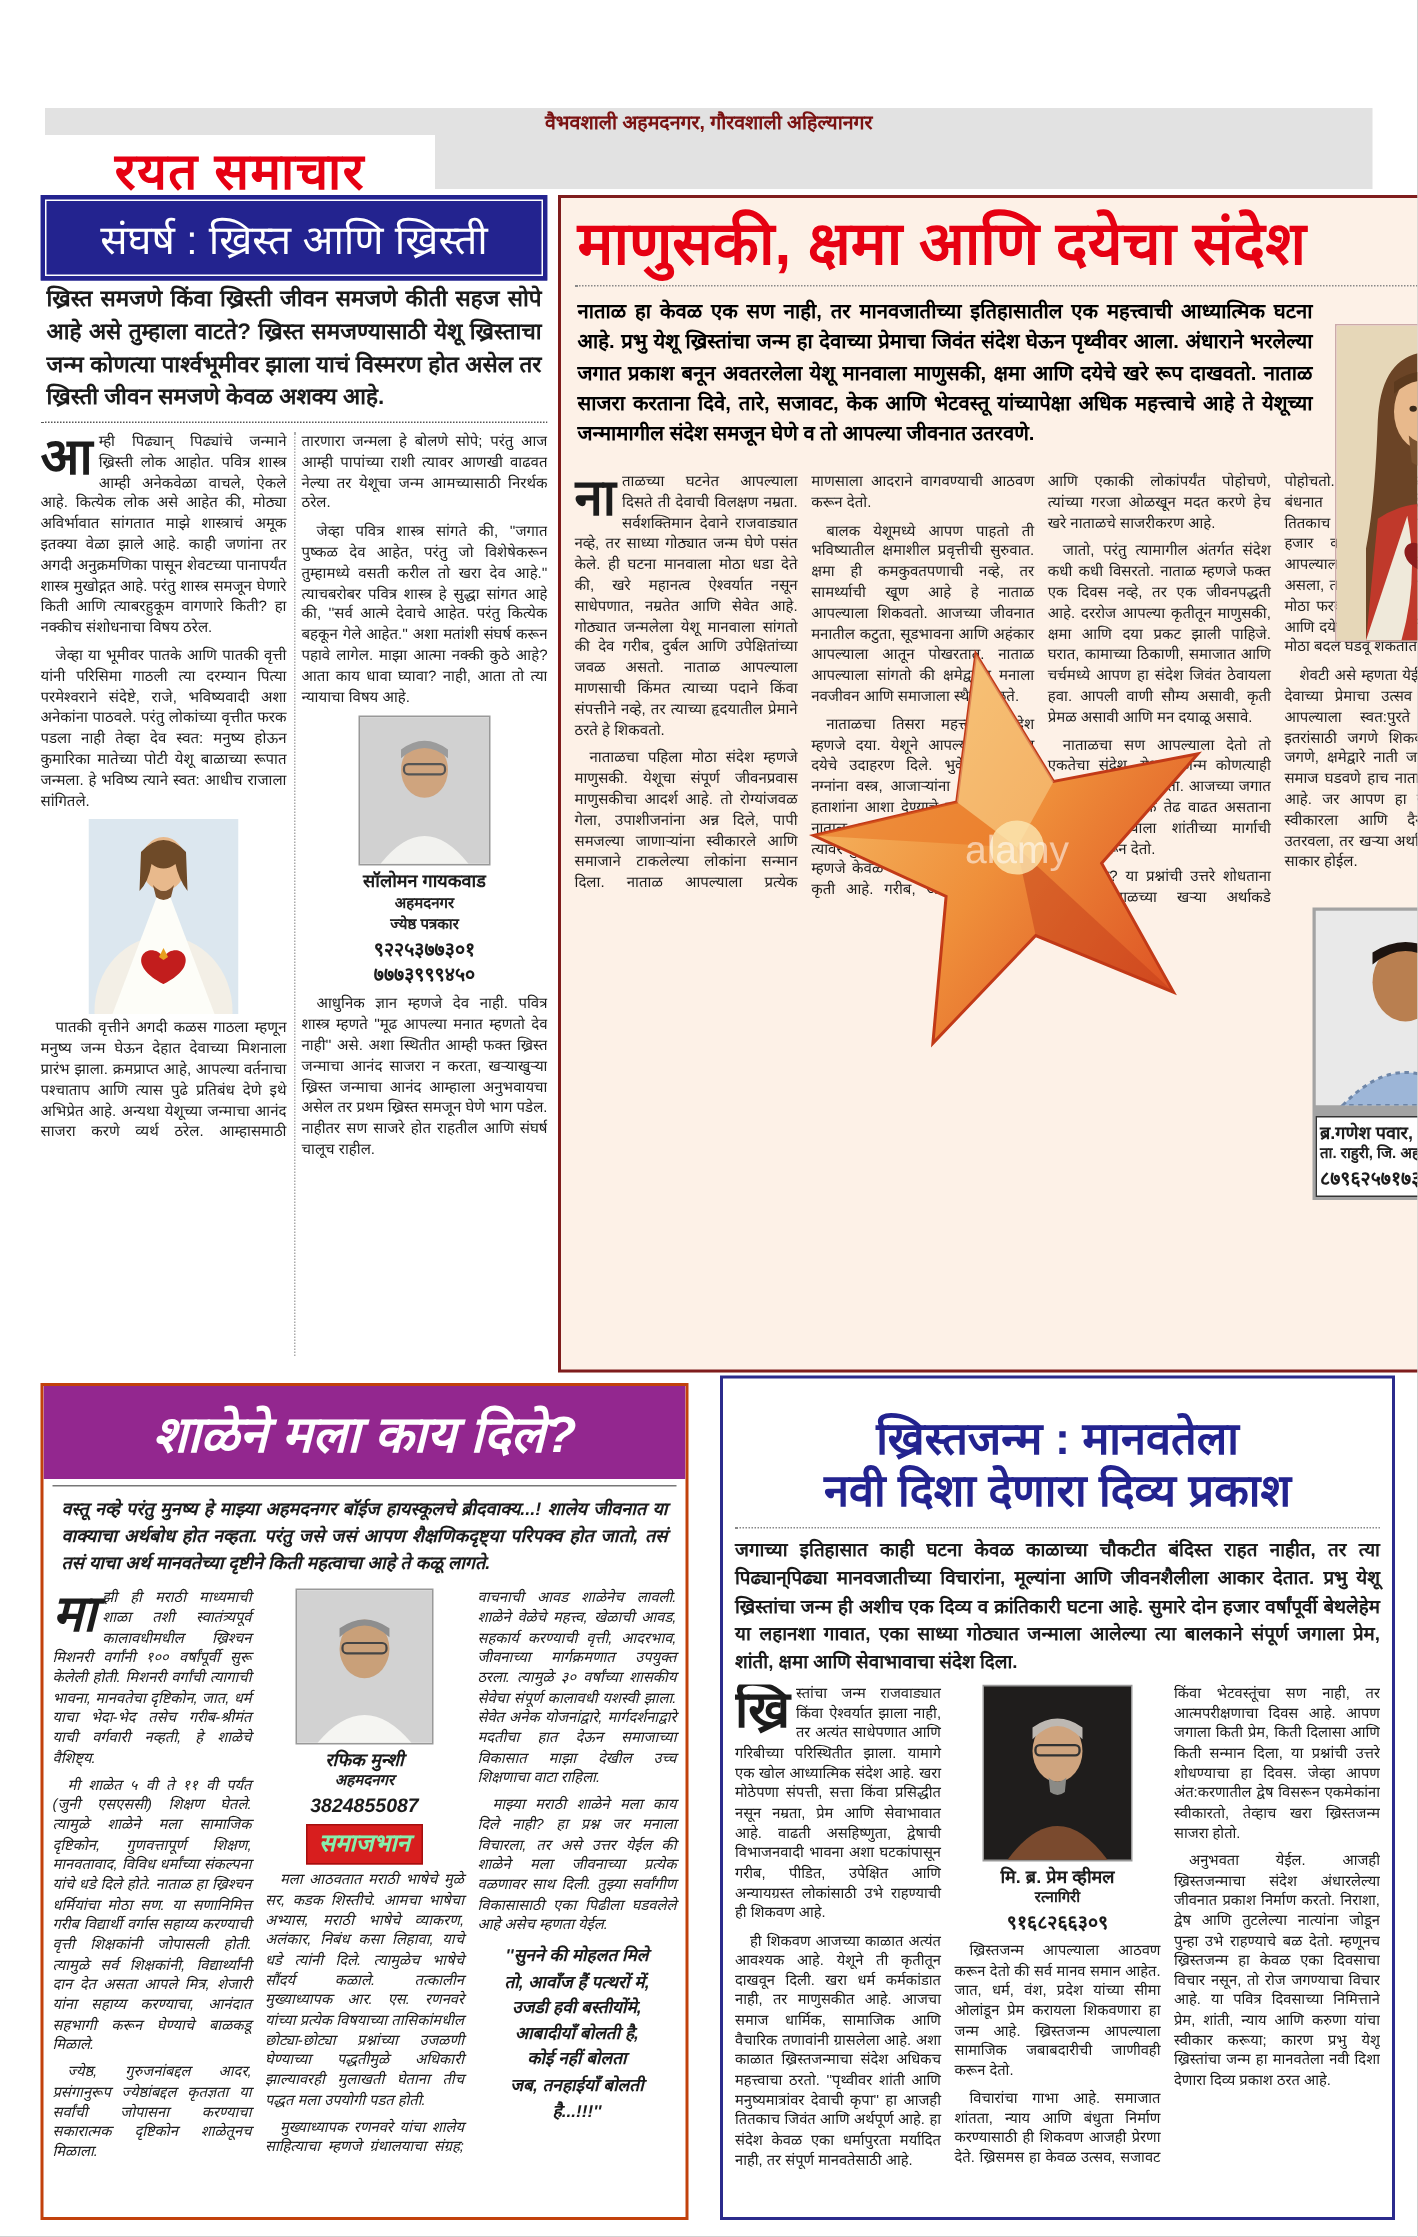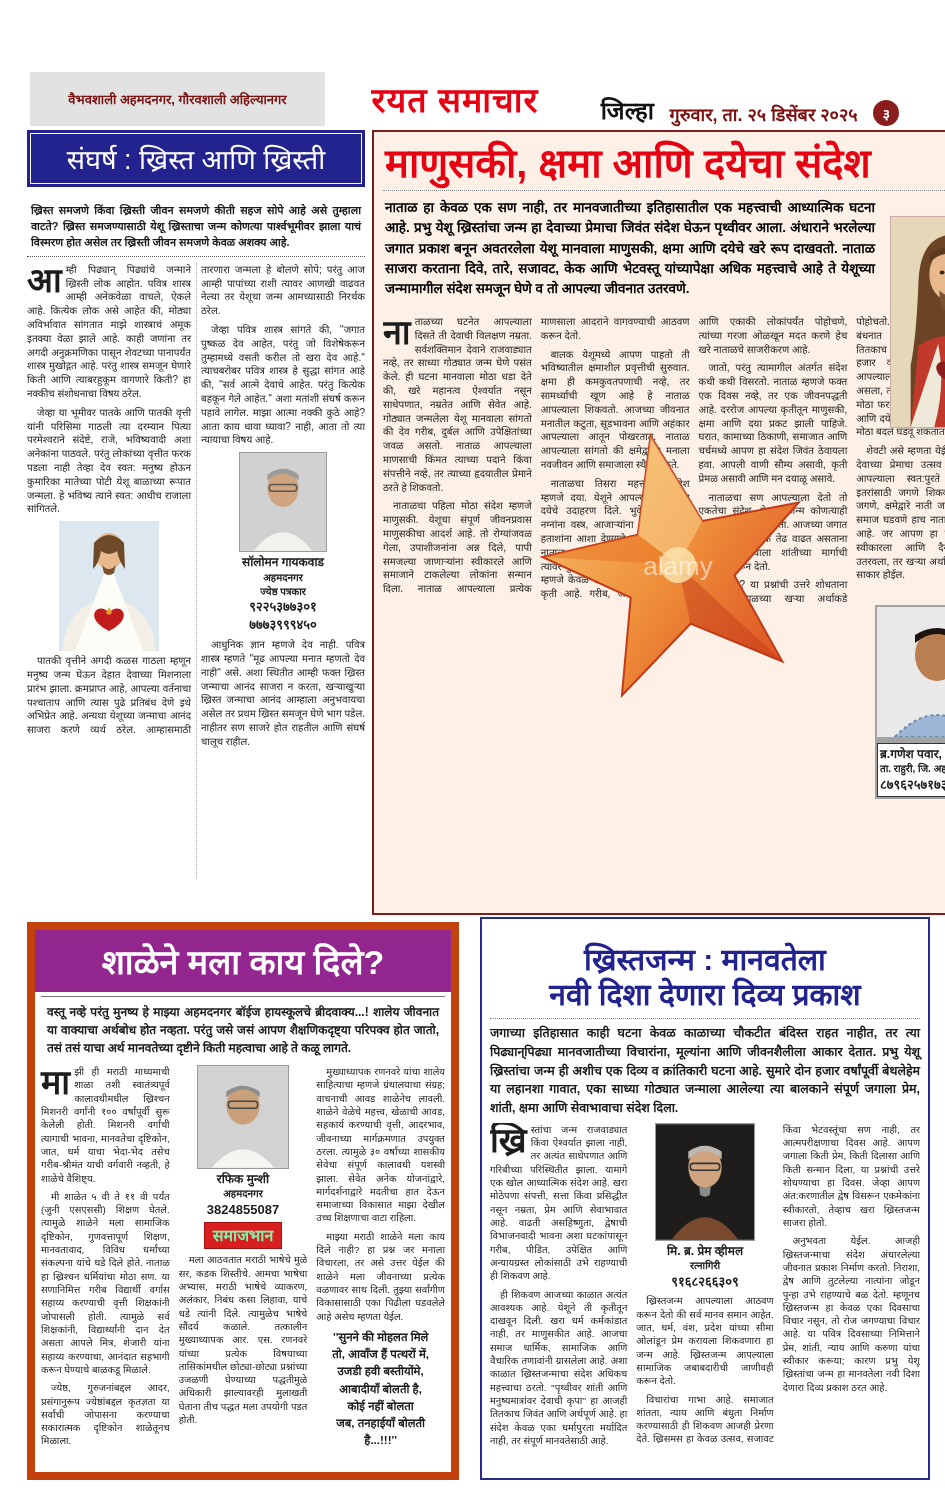--- a/index.html
+++ b/index.html
@@ -1,38 +1,38 @@
 <!DOCTYPE html>
 <html><head>
 <meta charset="utf-8">
 <style>
   * { margin:0; padding:0; box-sizing:border-box; }
   body { background:#888; font-family:"Liberation Sans", sans-serif; }
   .page { position:relative; width:945px; height:1491px; background:#ffffff; margin:0 auto; overflow:hidden; }
 
   
-  .masthead { position:absolute; left:30px; right:30px; top:72px; height:54px; background:#e2e2e2; display:flex; align-items:stretch; }
+  .masthead { position:absolute; left:30px; right:30px; top:72px; height:54px; background:#e2e2e2; display:flex; align-items:stretch;flex-direction:column; }
   .mast-left { flex:1; display:flex; align-items:center; justify-content:center; color:#7a1212; font-weight:bold; font-size:13px; }
   .mast-center { width:260px; background:#ffffff; display:flex; align-items:center; justify-content:center; }
   .paper-name { color:#e60012; font-weight:bold; font-size:34px; letter-spacing:1px; }
   .mast-right { width:330px; background:#ffffff; display:flex; align-items:flex-end; justify-content:space-evenly; }
   .section-name { font-weight:bold; font-size:24px; color:#111; }
   .issue-date { color:#7a1212; font-weight:bold; font-size:18px; }
   .page-circle { width:26px; height:26px; border-radius:50%; background:#8c1d1d; color:#fff; font-weight:bold; font-size:14px; display:flex; align-items:center; justify-content:center; }
 
   
   .body-text { text-align:justify; color:#1c1c1c; }
   .dropcap { float:left; font-size:34px; line-height:0.9; font-weight:bold; padding:2px 4px 0 0; }
   p.bp { margin-bottom:5px; text-indent:10px; }
   p.bp.first { text-indent:0; }
 
   
   .art1 { position:absolute; left:27px; top:130px; width:338px; height:785px; overflow:hidden; }
   .art1-head { background:#23238f; border:2px solid #23238f; outline:1px solid #fff; outline-offset:-4px; color:#fff; text-align:center; font-weight:normal; font-size:27px; padding:8px 2px; }
-  .art1-intro { font-weight:bold; font-size:11px; line-height:1.45; padding:16px 4px 5px 4px; text-align:justify; border-bottom:1.5px dotted #555; }
+  .art1-intro { font-weight:bold; font-size:15px; line-height:1.45; padding:2px 4px 5px 4px; text-align:justify; border-bottom:1.5px dotted #555; }
   .art1-body { padding-top:6px; font-size:10px; line-height:1.38; column-count:2; column-gap:10px; column-rule:1px dotted #aaa; height:622px; overflow:hidden; }
 
   .inline-img { width:100px; margin:3px auto; display:block; }
   .author-card { text-align:center; margin:4px auto; break-inside:avoid; }
   .author-card .ph { display:block; margin:0 auto 2px auto; border:1px solid #999; }
   .cap-name { font-weight:bold; font-size:12px; }
   .cap-line { font-size:10px; font-weight:bold; color:#222; }
   .cap-phone { font-size:13px; font-weight:bold; }
 
   
@@ -40,21 +40,21 @@
   .art2-head { color:#e60012; font-weight:bold; font-size:40px; line-height:1.05; padding:2px 0 6px 2px; border-bottom:1.5px dotted #888; }
   .art2-intro-row { position:relative; padding:7px 130px 4px 2px; min-height:120px; }
   .art2-intro { font-weight:bold; font-size:13.5px; line-height:1.5; text-align:justify; }
   .jesus-portrait { position:absolute; top:84px; right:6px; width:118px; height:212px; border:1px solid #caa; z-index:3; }
   .art2-body { position:relative; margin-top:4px; font-size:10px; line-height:1.38; column-count:4; column-gap:9px; height:590px; overflow:hidden; }
   .star-overlay { position:absolute; left:150px; top:110px; width:290px; height:280px; z-index:2; }
   .art2-author { position:absolute; right:2px; top:290px; width:128px; background:#a3a3a3; z-index:3; padding:2px; }
   .art2-author .box { border:1.5px solid #333; padding:2px 2px; margin-top:2px; background:#fff; }
 
   
-  .art3 { position:absolute; left:27px; top:922px; width:432px; height:558px; border:8px solid #c2410c; overflow:hidden; }
+  .art3 { position:absolute; left:27px; top:922px; width:432px; height:558px; border:2px solid #c2410c; overflow:hidden;font-style:italic; }
   .art3-head { background:#93278f; color:#fff; text-align:center; font-weight:bold; font-size:34px; padding:8px 2px; }
   .art3-intro { font-weight:bold; font-size:12px; line-height:1.5; padding:6px 6px 4px 6px; text-align:justify; border-top:1px solid #777; margin:4px 6px 0 6px; }
   .art3-body { padding:4px 6px; font-size:9.8px; line-height:1.36; column-count:3; column-gap:9px; height:438px; overflow:hidden; }
   .samajbhan { display:inline-block; background:#d81e1e; color:#86efac; font-weight:bold; font-size:16px; padding:2px 8px; border:1px solid #a50f0f; margin-top:3px; }
   .school-quote { font-weight:bold; font-size:11.5px; text-align:center; white-space:pre-line; line-height:1.5; margin-top:6px; }
 
   
   .art4 { position:absolute; left:480px; top:917px; width:450px; height:563px; border:2.5px solid #2b2b8c; padding:20px 8px; overflow:hidden; }
   .art4-head { color:#23238f; font-weight:bold; font-size:30px; line-height:1.15; text-align:center; padding:4px 0 6px 0; }
   .art4-intro { font-weight:bold; font-size:12.5px; line-height:1.5; text-align:justify; border-top:1px dotted #888; padding-top:5px; }

